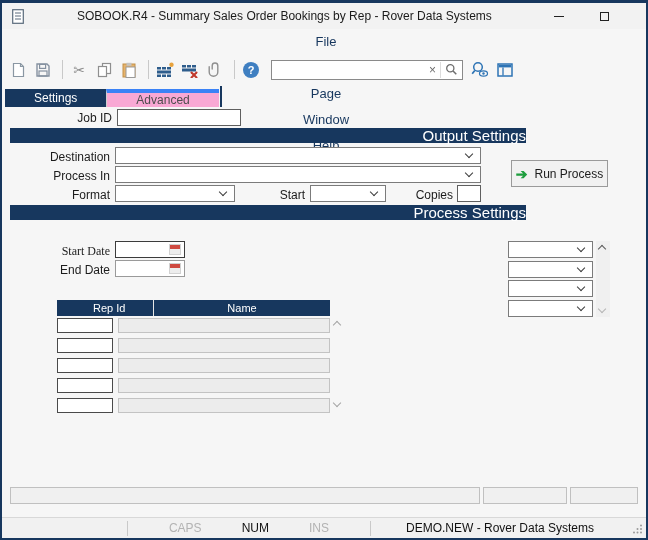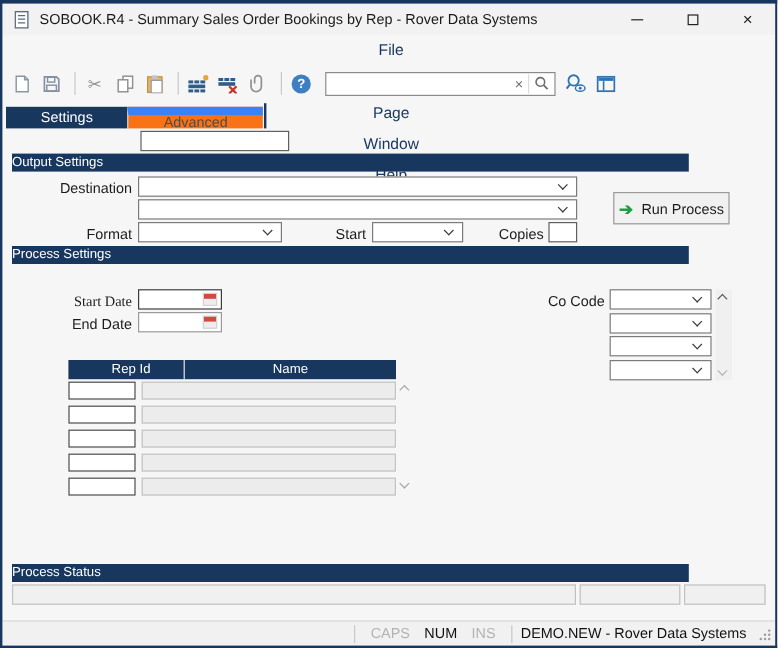--- a/index.html
+++ b/index.html
@@ -7,21 +7,21 @@
   .window {
     position:relative; width:648px; height:540px; background:#f6f6f6;
     font-family:"Liberation Sans", sans-serif; font-size:12px; color:#1c1c1c;
     overflow:hidden;
   }
   .edge-top{position:absolute;top:0;left:0;right:0;height:3px;background:#17375e;z-index:50;}
   .edge-left{position:absolute;top:0;left:0;bottom:0;width:2px;background:#17375e;z-index:50;}
   .edge-right{position:absolute;top:0;right:0;bottom:0;width:2px;background:#17375e;z-index:50;}
   .edge-bottom{position:absolute;bottom:0;left:0;right:0;height:2px;background:#17375e;z-index:50;}
 
-  .titlebar{position:absolute;top:3px;left:2px;right:2px;height:26px;background:#f2f2f2;display:flex;align-items:center;}
+  .titlebar{position:absolute;top:3px;left:2px;right:2px;height:26px;background:#f2f2f2;display:flex;align-items:center;gap:44px;}
   .title-icon{margin-left:10px;display:flex;align-items:center;}
   .title-text{margin-left:9px;font-size:12px;color:#1a1a1a;white-space:nowrap;}
   .win-controls{margin-left:auto;display:flex;height:100%;}
   .wbtn{width:46px;height:100%;display:flex;align-items:center;justify-content:center;color:#222;}
   .min-glyph{width:10px;height:1px;background:#222;display:block;}
   .max-glyph{width:9px;height:9px;border:1px solid #222;display:block;}
   .close-glyph{font-size:14px;line-height:1;}
 
   .menubar{position:absolute;top:29px;left:2px;right:2px;height:26px;display:flex;align-items:center;padding-left:4px;background:#f6f6f6;flex-direction:column;}
   .menu-item{padding:0 11px;font-size:13px;color:#17375e;line-height:26px;}
@@ -33,26 +33,26 @@
   .help-circle{width:16px;height:16px;border-radius:50%;background:#3f7fc1;color:#fff;font-size:11px;font-weight:bold;
     display:flex;align-items:center;justify-content:center;}
   .searchbox{width:192px;height:20px;background:#fff;border:1px solid #8a8a8a;display:flex;align-items:center;margin:0 6px;flex:none;}
   .searchbox input{flex:1;border:none;outline:none;background:transparent;height:16px;font:inherit;min-width:0;padding:0 4px;}
   .clear-x{color:#6e6e6e;font-size:12px;padding:0 4px;line-height:1;}
   .search-glass{padding:0 4px;display:flex;align-items:center;border-left:1px solid #dcdcdc;height:16px;}
 
   .tabrow{position:absolute;top:86px;left:5px;height:21px;display:flex;align-items:flex-end;}
   .tab{height:18px;padding:0 29px;font-size:12px;display:flex;align-items:center;}
   .tab.active{background:#17375e;color:#ffffff;}
-  .tab.inactive{background:#f97316;color:#4d4d4d;border-top:7px solid #3b82f6;border-left:1px solid #cfcfcf;}
+  .tab.inactive{background:#f9a8d4;color:#4d4d4d;border-top:4px solid #3b82f6;border-left:1px solid #cfcfcf;}
   .tab-end-bar{width:2px;height:21px;background:#17375e;margin-left:1px;}
 
   .lbl{position:absolute;text-align:right;font-size:12px;color:#1c1c1c;white-space:nowrap;}
-  .section-hdr{position:absolute;left:10px;width:564px;height:15px;background:#17375e;color:#fff;
-    text-align:left;font-size:11px;line-height:15px;}
+  .section-hdr{position:absolute;left:10px;width:516px;height:15px;background:#17375e;color:#fff;
+    text-align:right;font-size:15px;line-height:15px;}
 
   .tinput{position:absolute;background:#fff;border:1px solid #5f5f5f;}
   .tinput input{width:100%;height:100%;border:none;outline:none;background:transparent;font:inherit;padding:0 3px;}
 
   .dd{position:absolute;background:#fff;border:1px solid #7b7b7b;display:flex;align-items:center;height:17px;}
   .dd .val{flex:1;padding-left:4px;font-size:12px;overflow:hidden;white-space:nowrap;}
   .chev{width:6px;height:6px;border-right:1.5px solid #3c3c3c;border-bottom:1.5px solid #3c3c3c;
     transform:rotate(45deg);margin:-3px 8px 0 0;flex:none;}
 
   .run-btn{position:absolute;left:511px;top:160px;width:97px;height:27px;background:#f1f1f1;border:1px solid #9a9a9a;
@@ -77,21 +77,21 @@
   .rep-id{position:absolute;left:0;top:0;width:56px;height:15px;background:#fff;border:1px solid #4a4a4a;}
   .rep-id input{width:100%;height:100%;border:none;outline:none;background:transparent;font:inherit;padding:0 2px;}
   .rep-name{position:absolute;left:61px;top:0;width:212px;height:15px;background:#ececec;border:1px solid #c3c3c3;
     font-size:11px;line-height:13px;padding:0 3px;color:#333;}
   .tbl-chev-up{position:absolute;left:334px;top:322px;width:6px;height:6px;border-left:1.5px solid #a5a5a5;border-top:1.5px solid #a5a5a5;transform:rotate(45deg);}
   .tbl-chev-dn{position:absolute;left:334px;top:400px;width:6px;height:6px;border-right:1.5px solid #a5a5a5;border-bottom:1.5px solid #a5a5a5;transform:rotate(45deg);}
 
   .status-box{position:absolute;top:487px;height:17px;background:#f0f0f0;border:1px solid #c0c0c0;font-size:11px;line-height:15px;padding:0 3px;color:#333;}
 
   .statusbar{position:absolute;left:2px;right:2px;top:517px;height:21px;background:#f1f1f1;border-top:1px solid #d8d8d8;
-    display:flex;align-items:center;justify-content:flex-end;font-size:12px;}
+    display:flex;align-items:center;justify-content:flex-end;font-size:12px;gap:28px;}
   .sb-sep{width:1px;height:15px;background:#c9c9c9;margin:0 7px;}
   .sb-dim{color:#b3b3b3;margin:0 6px;}
   .sb-on{color:#111;margin:0 6px;}
   .sb-session{color:#111;margin-right:10px;}
   .grip{margin-right:3px;display:flex;align-items:flex-end;}
 </style>
 </head>
 <body>
 
 <div class="window">
@@ -230,32 +230,34 @@
   <div class="tabrow">
     <div class="tab active">
         <span>Settings</span>
       </div>
     <div class="tab inactive">
         <span>Advanced</span>
       </div>
     <div class="tab-end-bar"></div>
   </div>
 
+  <div class="lbl" style="left:10px;width:102px;top:111px;">Job ID</div>
   <div class="tinput" style="left:117px;top:109px;width:124px;height:17px;">
     <input value="" style="">
   </div>
 
   <div class="section-hdr" style="top:128px;">Output Settings</div>
 
   <div class="lbl" style="left:10px;width:100px;top:150px;">Destination</div>
   <div class="dd" style="left:115px;top:147px;width:366px;">
     <span class="val"></span>
     <span class="chev"></span>
   </div>
 
+  <div class="lbl" style="left:10px;width:100px;top:169px;">Process In</div>
   <div class="dd" style="left:115px;top:166px;width:366px;">
     <span class="val"></span>
     <span class="chev"></span>
   </div>
 
   <div class="lbl" style="left:10px;width:100px;top:188px;">Format</div>
   <div class="dd" style="left:115px;top:185px;width:120px;">
     <span class="val"></span>
     <span class="chev"></span>
   </div>
@@ -280,21 +282,20 @@
   <div class="tinput" style="left:115px;top:241px;width:70px;height:17px;border-color:#3c3c3c;">
     <input style="padding-right: 18px;" value="">
     <span class="cal-icon"></span>
   </div>
   <div class="lbl" style="left:10px;width:100px;top:263px;">End Date</div>
   <div class="tinput" style="left:115px;top:260px;width:70px;height:17px;border-color:#9a9a9a;">
     <input style="padding-right: 18px;" value="">
     <span class="cal-icon"></span>
   </div>
 
-  <div class="lbl" style="left:404px;width:100px;top:244px;">Co Code</div>
   <div class="dd" style="left:508px;top:241px;width:85px;">
     <span class="val"></span>
     <span class="chev"></span>
   </div>
   <div class="dd" style="left:508px;top:261px;width:85px;">
     <span class="val"></span>
     <span class="chev"></span>
   </div>
   <div class="dd" style="left:508px;top:280px;width:85px;">
     <span class="val"></span>
@@ -331,21 +332,20 @@
       <span class="rep-name"></span>
     </div>
     <div class="rep-row">
       <span class="rep-id"><input value="" style=""></span>
       <span class="rep-name"></span>
     </div>
   </div>
   <span class="tbl-chev-up"></span>
   <span class="tbl-chev-dn"></span>
 
-  <div class="section-hdr" style="top:470px;">Process Status</div>
   <div class="status-box" style="left:10px;width:470px;"></div>
   <div class="status-box" style="left:483px;width:84px;"></div>
   <div class="status-box" style="left:570px;width:68px;"></div>
 
   <div class="statusbar">
     <span class="sb-sep"></span>
     <span class="sb-dim">CAPS</span>
     <span class="sb-on">NUM</span>
     <span class="sb-dim">INS</span>
     <span class="sb-sep"></span>

